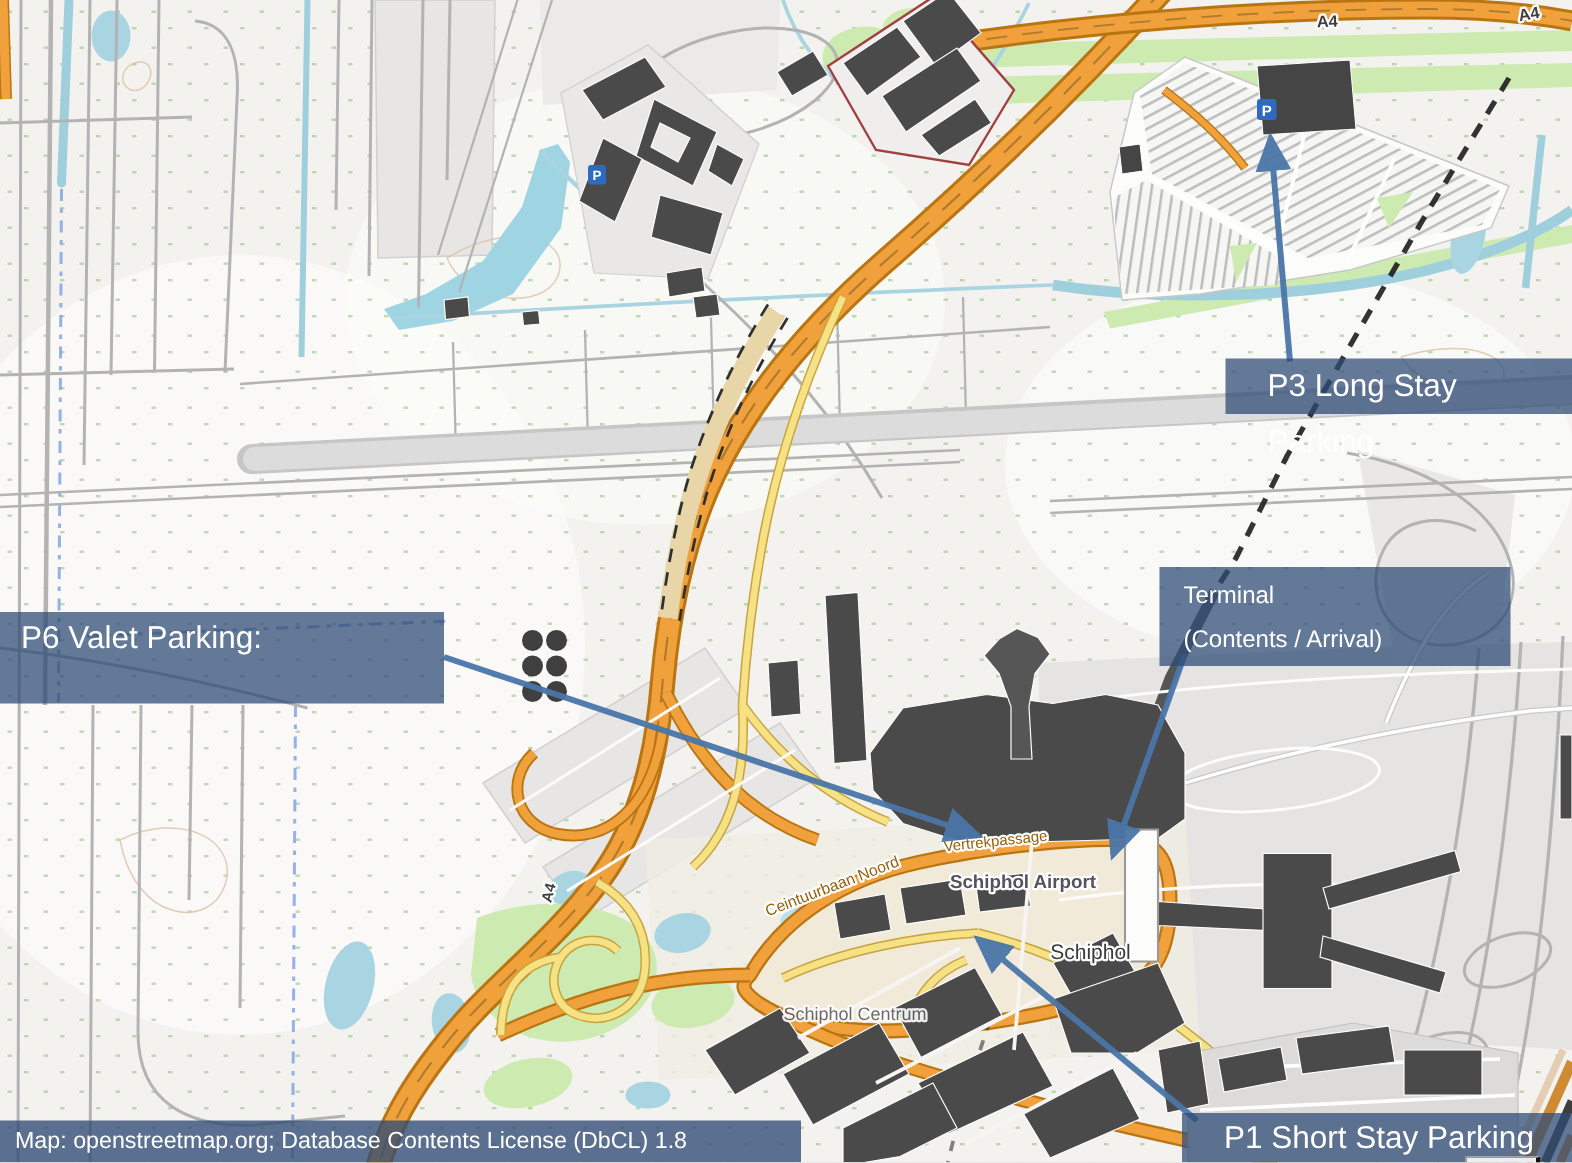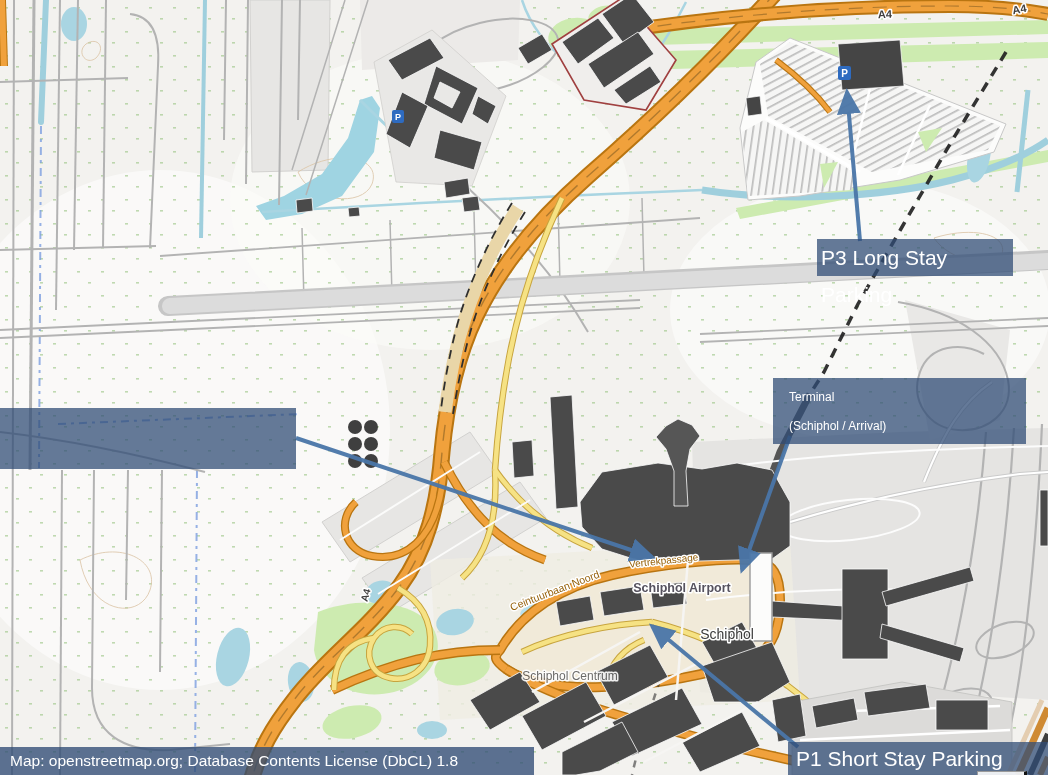--- a/index.html
+++ b/index.html
@@ -3,23 +3,23 @@
 <meta charset="utf-8">
 <style>
   html,body{margin:0;padding:0;background:#ddd;}
   #stage{position:relative;width:1048px;height:775px;overflow:hidden;
          font-family:"Liberation Sans",sans-serif;background:#f5f4f1;}
   #stage svg{position:absolute;left:0;top:0;}
   .olabel{position:absolute;box-sizing:border-box;background:rgba(47,76,117,0.74);
           color:#fff;font-family:"Liberation Sans",sans-serif;}
   .olabel .ln{display:block;white-space:nowrap;}
   #lbl-p6{left:0;top:408px;width:296px;height:61px;font-size:21px;line-height:28px;padding:4px 0 0 14px;}
-  #lbl-p3{left:817px;top:239px;width:196px;height:37px;font-size:21px;line-height:37px;padding-left:4px;}
-  #lbl-term{left:773px;top:378px;width:253px;height:66px;font-size:12px;line-height:29px;padding:5px 12px 0 16px;}
-  #lbl-p1{left:788px;top:742px;width:260px;height:33px;font-size:21px;line-height:33px;padding-left:8px;}
+  #lbl-p3{left:817px;top:239px;width:231px;height:37px;font-size:21px;line-height:37px;padding-left:28px;}
+  #lbl-term{left:773px;top:378px;width:234px;height:66px;font-size:16px;line-height:29px;padding:5px 12px 0 16px;}
+  #lbl-p1{left:788px;top:742px;width:260px;height:33px;font-size:21px;line-height:33px;padding-left:28px;}
   #attribution{left:0;top:747px;width:534px;height:28px;font-size:15.5px;line-height:28px;
                padding-left:10px;background:rgba(47,76,117,0.78);}
   #scalebar{position:absolute;left:977px;top:723px;width:50px;height:21px;box-sizing:border-box;
             background:rgba(255,255,255,0.88);border:1px solid #9a9a9a;border-right:3px solid #111;
             border-bottom:2px solid #111;font-size:11px;line-height:18px;text-align:center;color:#1c1c1c;margin-top:48px;}
   .maplbl{font-family:"Liberation Sans",sans-serif;paint-order:stroke;stroke:#fff;
           stroke-width:3px;stroke-linejoin:round;text-anchor:middle;}
 </style>
 </head>
 <body>
@@ -324,22 +324,23 @@
 
   <g stroke="#4a76a8" stroke-width="4" fill="none" opacity="0.95">
     <path d="M 860,241 L 847,92" marker-end="url(#ah)"></path>
     <path d="M 790,436 L 742,570" marker-end="url(#ah)"></path>
     <path d="M 296,438 L 652,557" marker-end="url(#ah)"></path>
     <path d="M 798,747 L 652,626" marker-end="url(#ah)"></path>
   </g>
 </svg>
 
 <div id="lbl-p6" class="olabel">
+  <span class="ln">P6 Valet Parking:</span>
 </div>
 <div id="lbl-p3" class="olabel">P3 Long Stay Parking</div>
 <div id="lbl-term" class="olabel">
   <span class="ln">Terminal</span>
-  <span class="ln">(Schiphol / Arrival)</span>
+  <span class="ln">(Contents / Arrival)</span>
 </div>
 <div id="lbl-p1" class="olabel">P1 Short Stay Parking</div>
 <div id="attribution" class="olabel">Map: openstreetmap.org; Database Contents License (DbCL) 1.8</div>
 <div id="scalebar">200 m</div>
 </div>
 
 </body></html>

